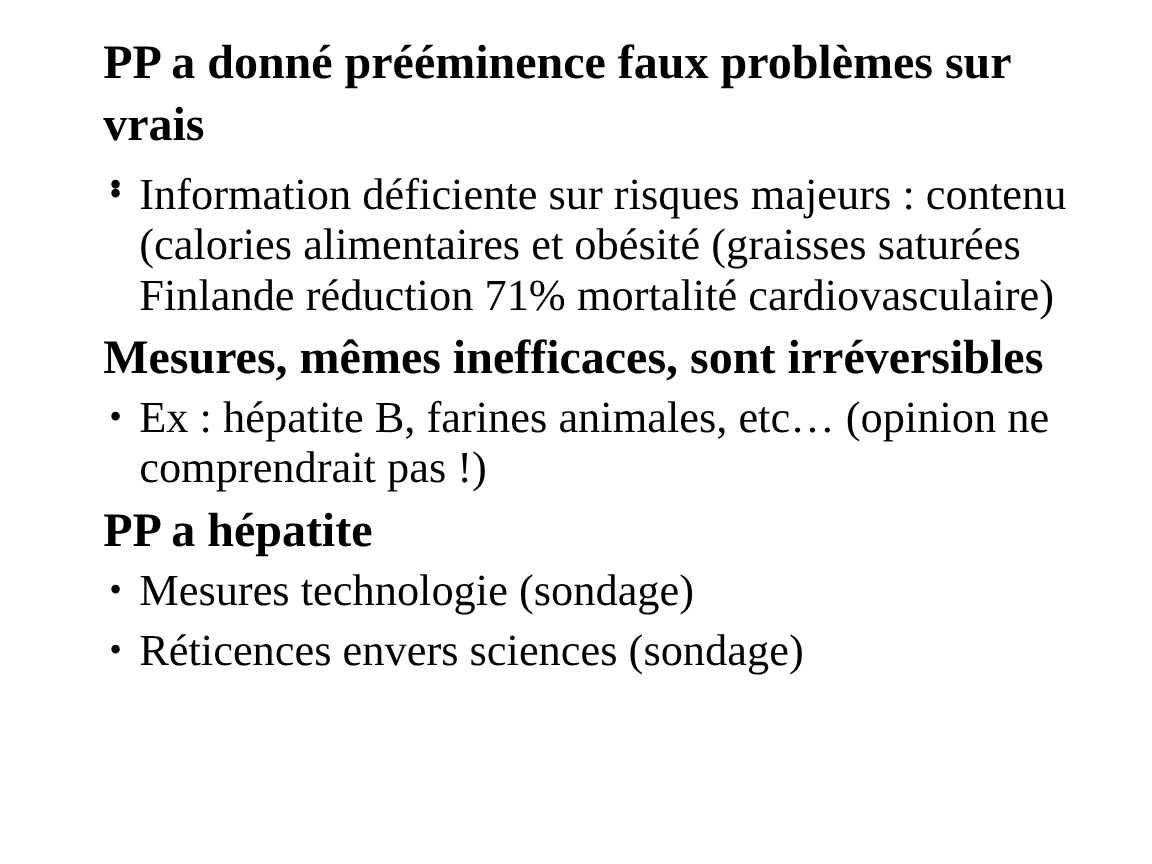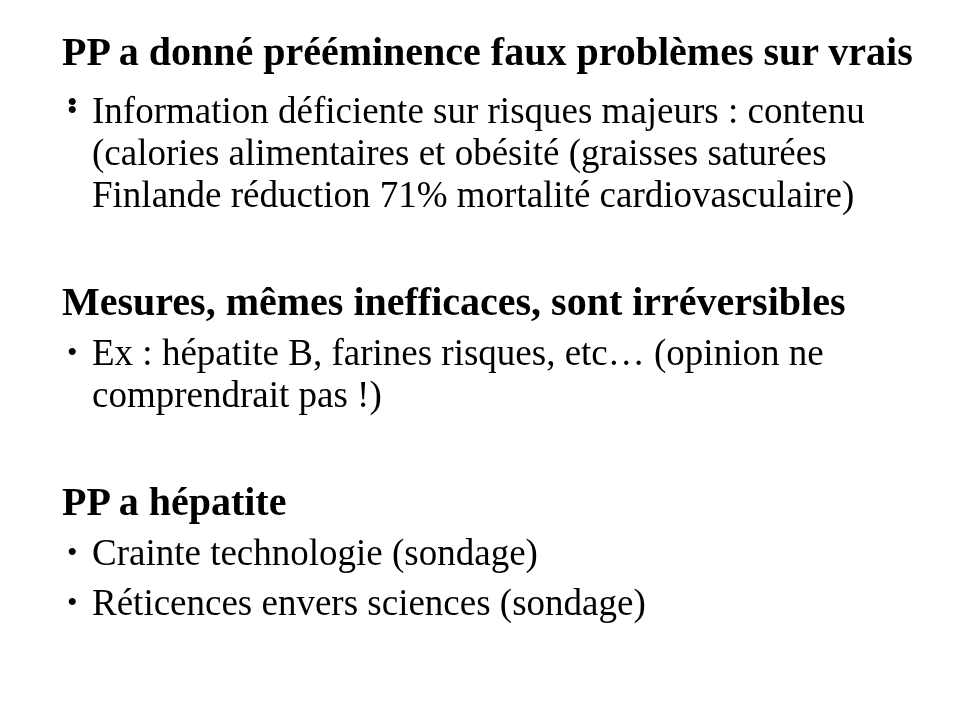--- a/index.html
+++ b/index.html
@@ -11,27 +11,26 @@
     height: 720px;
     background: #ffffff;
     color: #000000;
     font-family: "Liberation Serif", "DejaVu Serif", serif;
     overflow: hidden;
   }
   .slide {
     box-sizing: border-box;
     width: 960px;
     height: 720px;
-    padding: 26px 32px 0 62px;
+    padding: 26px 32px 0 86px;
   }
   .section {
     margin: 0;
   }
   .section + .section {
-    margin-top: 56px;
   }
   .heading {
     font-weight: bold;
     font-size: 40px;
     line-height: 52px;
     margin: 0;
     padding: 0;
   }
   .bullet {
     position: relative;
@@ -61,29 +60,29 @@
     <div class="bullet">
       <span class="marker">•</span>
       <span>Information déficiente sur risques majeurs : contenu (calories alimentaires et obésité (graisses saturées Finlande réduction 71% mortalité cardiovasculaire)</span>
     </div>
   </div>
 
   <div class="section">
     <div class="heading">Mesures, mêmes inefficaces, sont irréversibles</div>
     <div class="bullet">
       <span class="marker">•</span>
-      <span>Ex : hépatite B, farines risques, etc… (opinion ne comprendrait pas !)</span>
+      <span>Ex : hépatite B, farines animales, etc… (opinion ne comprendrait pas !)</span>
     </div>
   </div>
 
   <div class="section">
     <div class="heading">PP a hépatite</div>
     <div class="bullet">
       <span class="marker">•</span>
-      <span>Crainte technologie (sondage)</span>
+      <span>Mesures technologie (sondage)</span>
     </div>
     <div class="bullet">
       <span class="marker">•</span>
       <span>Réticences envers sciences (sondage)</span>
     </div>
   </div>
 
 </div>
 
 </body></html>

